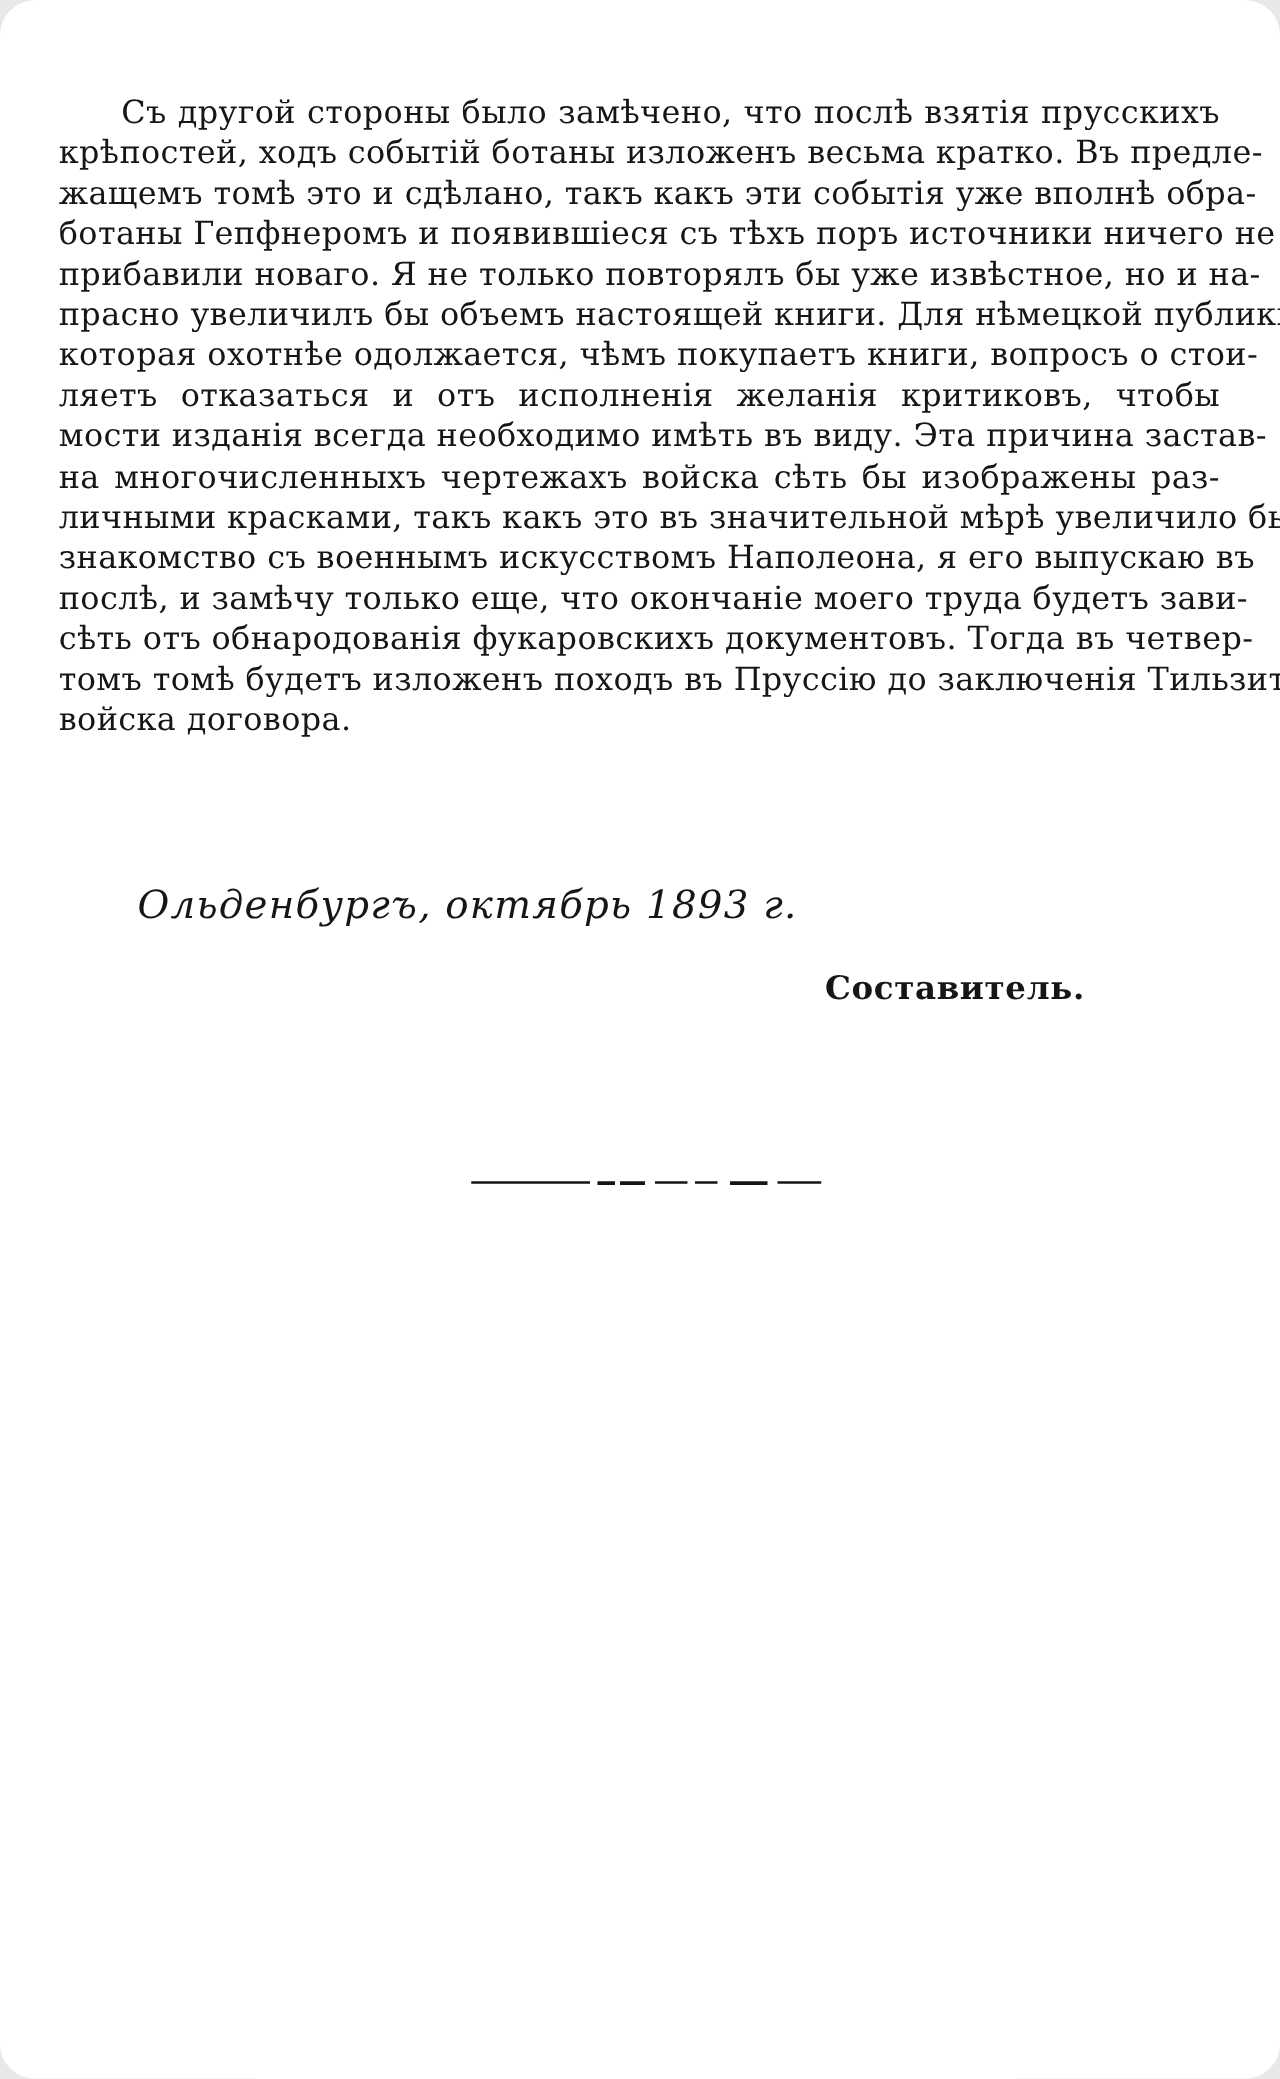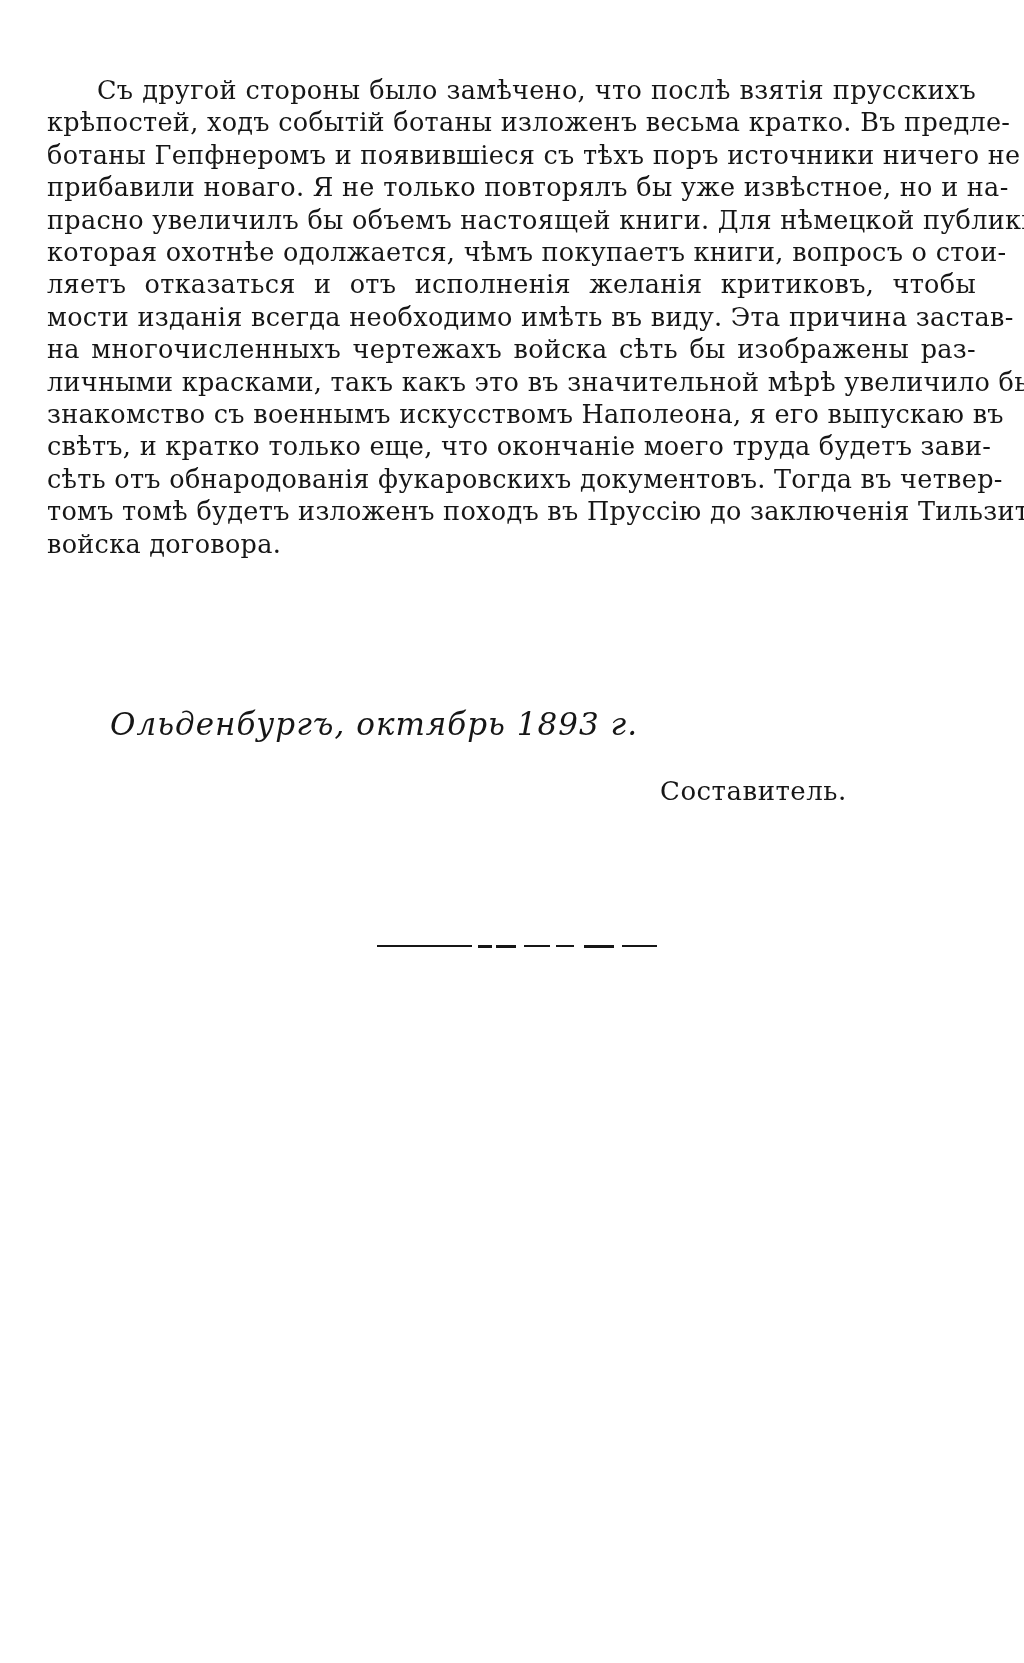--- a/index.html
+++ b/index.html
@@ -9,20 +9,21 @@
   }
   .page {
     position: relative;
     width: 1024px;
     height: 1663px;
     background: var(--paper, #ffffff);
     color: var(--ink, #161616);
     font-family: "DejaVu Serif", "Liberation Serif", serif;
     overflow: hidden;
     margin: 0 auto;
+    border-radius: 28px;
   }
   .text-block {
     position: absolute;
     left: 47px;
     top: 74px;
     width: 929px;
     font-size: 25.5px;
     line-height: 32.4px;
     letter-spacing: 0.3px;
   }
@@ -43,21 +44,21 @@
     left: 110px;
     top: 706px;
     font-style: italic;
     font-size: 31px;
     letter-spacing: 1px;
   }
   .signature {
     position: absolute;
     left: 660px;
     top: 776px;
-    font-weight: 400;
+    font-weight: 700;
     font-size: 26px;
     letter-spacing: 0.5px;
   }
   .divider {
     position: absolute;
     left: 377px;
     top: 943px;
     width: 272px;
     height: 6px;
     display: flex;
@@ -76,30 +77,31 @@
   .g10 { margin-right: 10px; }
 </style>
 </head>
 <body>
 
 <div class="page">
 
   <div class="text-block">
     <div class="line indent">Съ другой стороны было замѣчено, что послѣ взятія прусскихъ</div>
     <div class="line">крѣпостей, ходъ событій ботаны изложенъ весьма кратко. Въ предле-</div>
+    <div class="line">жащемъ томѣ это и сдѣлано, такъ какъ эти событія уже вполнѣ обра-</div>
     <div class="line">ботаны Гепфнеромъ и появившіеся съ тѣхъ поръ источники ничего не</div>
     <div class="line">прибавили новаго. Я не только повторялъ бы уже извѣстное, но и на-</div>
     <div class="line">прасно увеличилъ бы объемъ настоящей книги. Для нѣмецкой публики,</div>
     <div class="line">которая охотнѣе одолжается, чѣмъ покупаетъ книги, вопросъ о стои-</div>
     <div class="line">ляетъ отказаться и отъ исполненія желанія критиковъ, чтобы</div>
     <div class="line">мости изданія всегда необходимо имѣть въ виду. Эта причина застав-</div>
     <div class="line">на многочисленныхъ чертежахъ войска сѣть бы изображены раз-</div>
     <div class="line">личными красками, такъ какъ это въ значительной мѣрѣ увеличило бы</div>
     <div class="line">знакомство съ военнымъ искусствомъ Наполеона, я его выпускаю въ</div>
-    <div class="line">свѣтъ, и кратко только еще, что окончаніе моего труда будетъ зави-</div>
+    <div class="line">послѣ, и замѣчу только еще, что окончаніе моего труда будетъ зави-</div>
     <div class="line">сѣть отъ обнародованія фукаровскихъ документовъ. Тогда въ четвер-</div>
     <div class="line">томъ томѣ будетъ изложенъ походъ въ Пруссію до заключенія Тильзит-</div>
     <div class="line last">войска договора.</div>
   </div>
 
   <div class="dateline">Ольденбургъ, октябрь 1893 г.</div>
 
   <div class="signature">Составитель.</div>
 
   <div class="divider">

